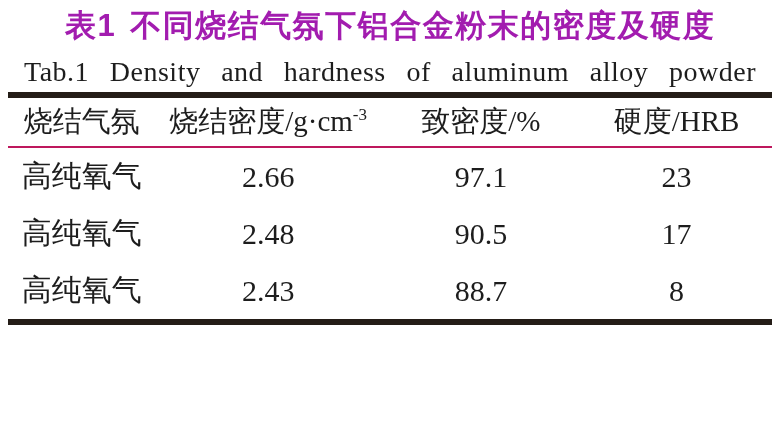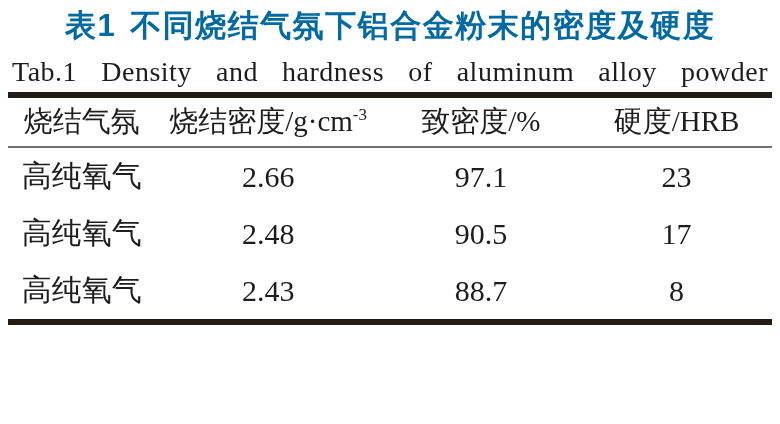--- a/index.html
+++ b/index.html
@@ -23,32 +23,32 @@
   .title-zh {
     margin: 0;
     height: 48px;
     padding-top: 4px;
     line-height: 44px;
     text-align: center;
     font-family: "Liberation Sans", "DejaVu Sans", sans-serif;
     font-weight: 700;
     font-size: 31px;
     letter-spacing: 1.5px;
-    color: #0369a1;
+    color: #a21caf;
   }
   .zh-label { margin-right: 14px; }
   .title-en {
     font-size: 28px;
     letter-spacing: 0.5px;
     color: #1d1d1d;
   }
   .title-en.line1 {
     height: 40px;
     line-height: 40px;
-    padding: 0 12px;
+    padding: 0 24px;
     text-align: justify;
     text-align-last: justify;
   }
   .title-en.line2 {
     height: 36px;
     line-height: 34px;
     text-align: center;
     word-spacing: 12px;
   }
   table.data-table {
@@ -59,21 +59,21 @@
     border-top: 6px solid #241d17;
     border-bottom: 6px solid #241d17;
   }
   table.data-table thead th {
     height: 48px;
     padding: 0;
     font-weight: normal;
     font-size: 29px;
     text-align: center;
     vertical-align: middle;
-    border-bottom: 2px solid #737373;
+    border-bottom: 2px solid #be185d;
     white-space: nowrap;
   }
   table.data-table tbody td {
     height: 57px;
     padding: 0;
     font-size: 30px;
     text-align: center;
     vertical-align: middle;
     white-space: nowrap;
     margin-top: 8px;

